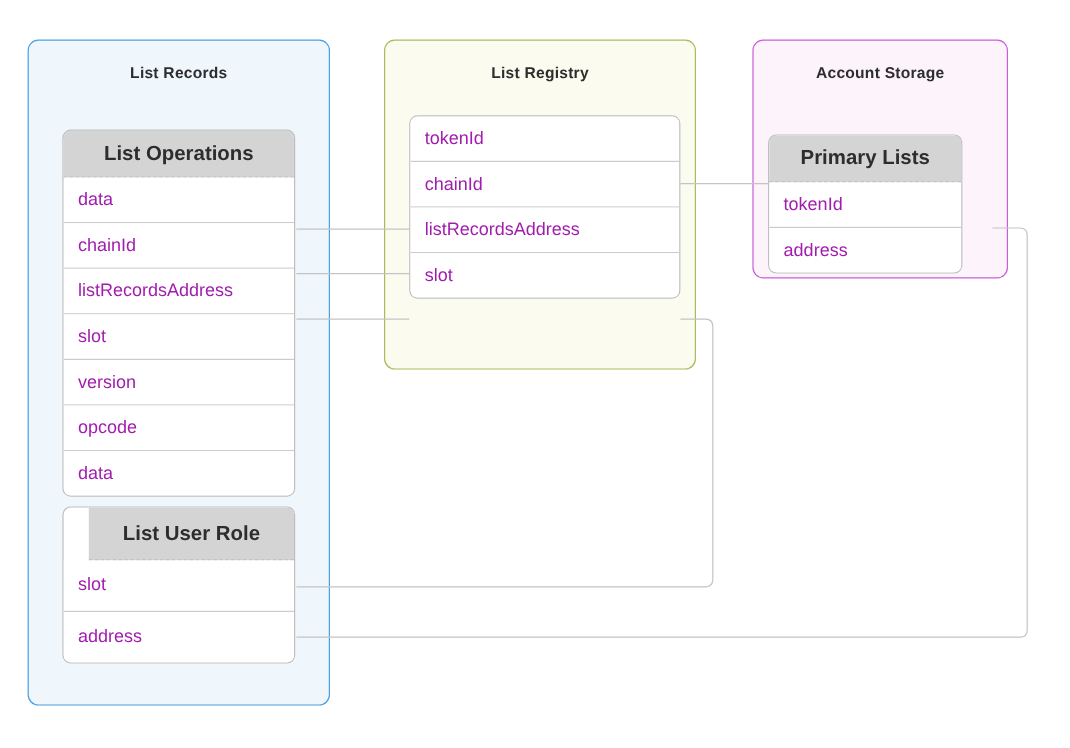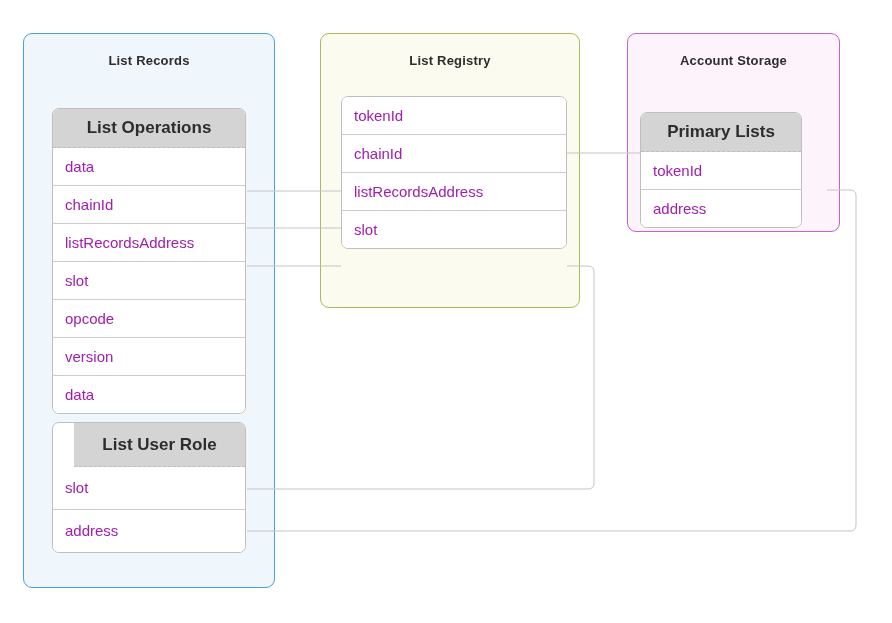--- a/index.html
+++ b/index.html
@@ -84,22 +84,22 @@
 
   <div class="group g-records">
     <div class="group-title">List Records</div>
 
     <div class="table t-operations">
       <div class="thead">List Operations</div>
       <div class="row">data</div>
       <div class="row">chainId</div>
       <div class="row">listRecordsAddress</div>
       <div class="row">slot</div>
+      <div class="row">version</div>
       <div class="row">opcode</div>
-      <div class="row">version</div>
       <div class="row">data</div>
     </div>
 
     <div class="table t-userrole tall">
       <div class="thead">List User Role</div>
       <div class="row">slot</div>
       <div class="row">address</div>
     </div>
   </div>
 

